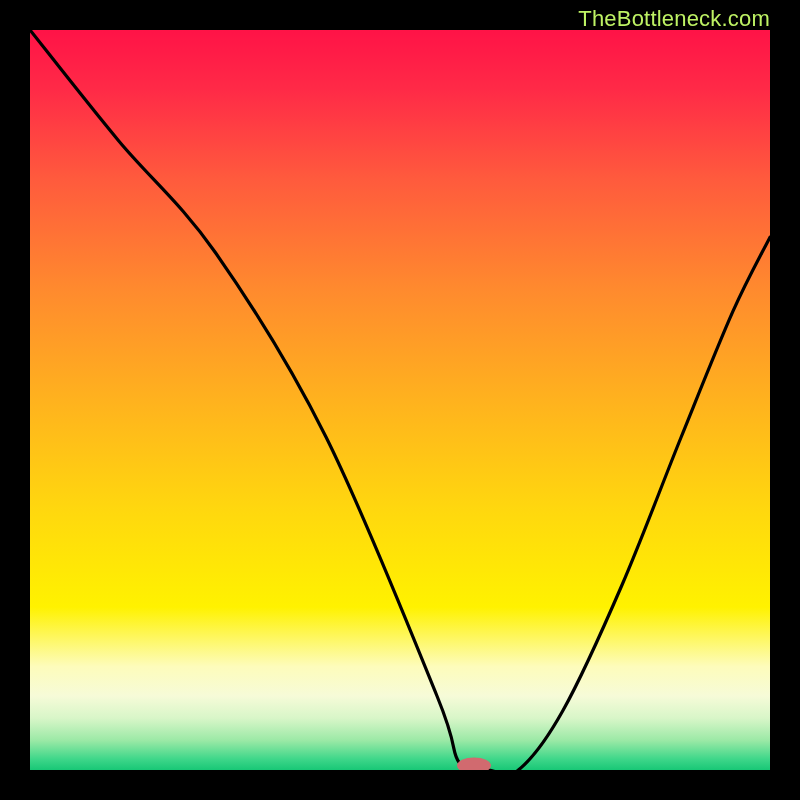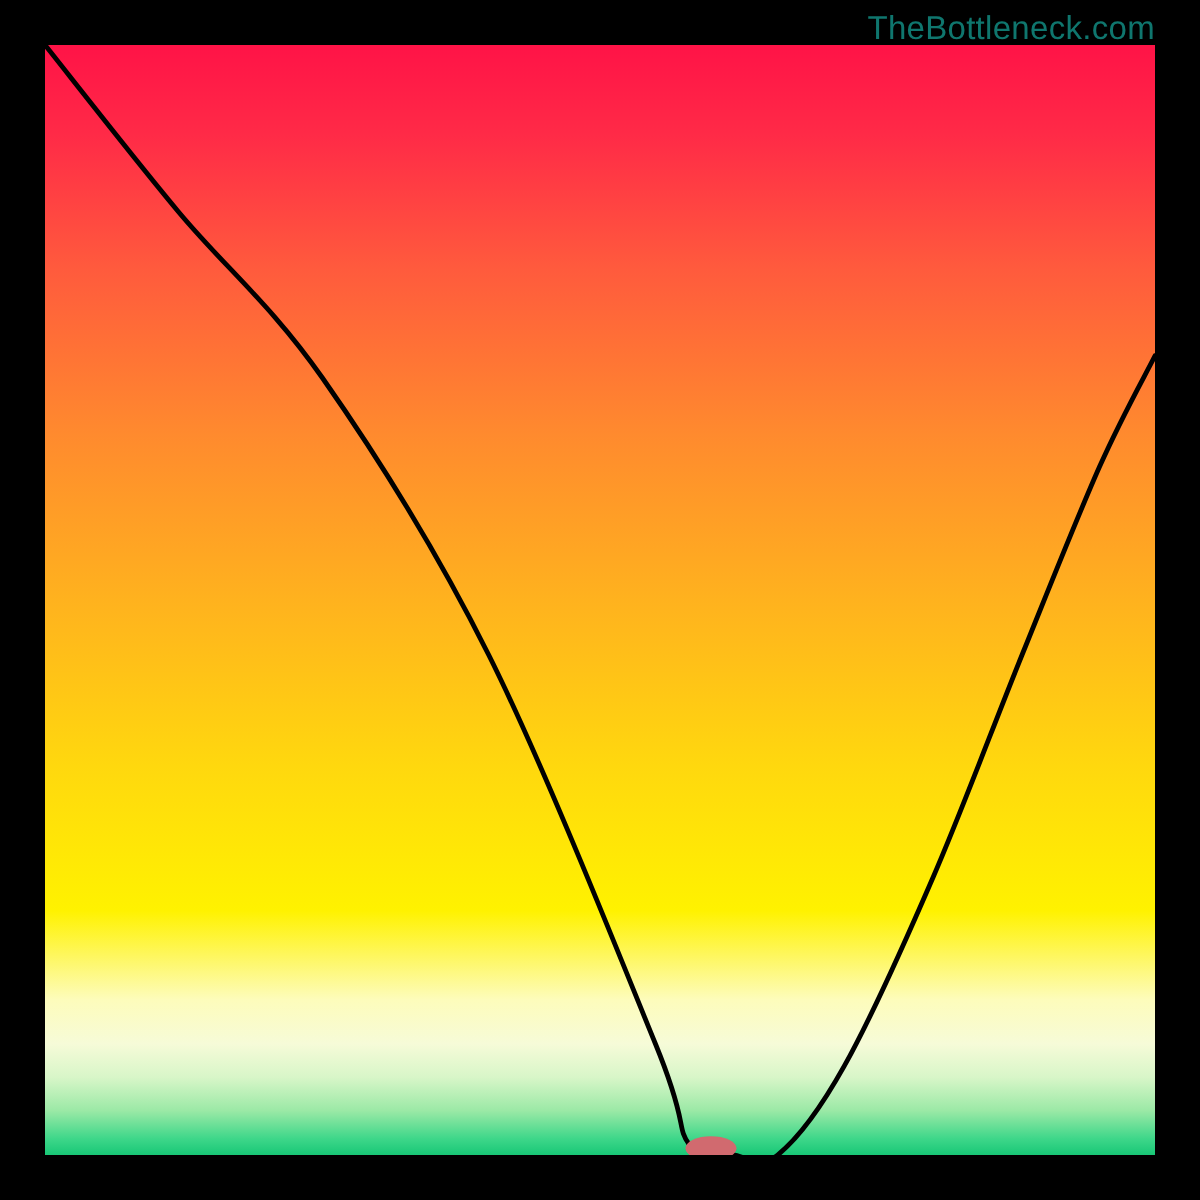--- a/index.html
+++ b/index.html
@@ -22,21 +22,21 @@
     left: 30px;
     top: 30px;
     width: 740px;
     height: 740px;
     overflow: hidden;
   }
   .watermark {
     position: absolute;
     top: 6px;
     right: 30px;
-    color: #0f766e;
+    color: #bef264;
     font-size: 22px;
     font-weight: 500;
     letter-spacing: 0.2px;
   }
   svg { display: block; }
 </style>
 </head>
 <body>
 
 <div class="frame">

